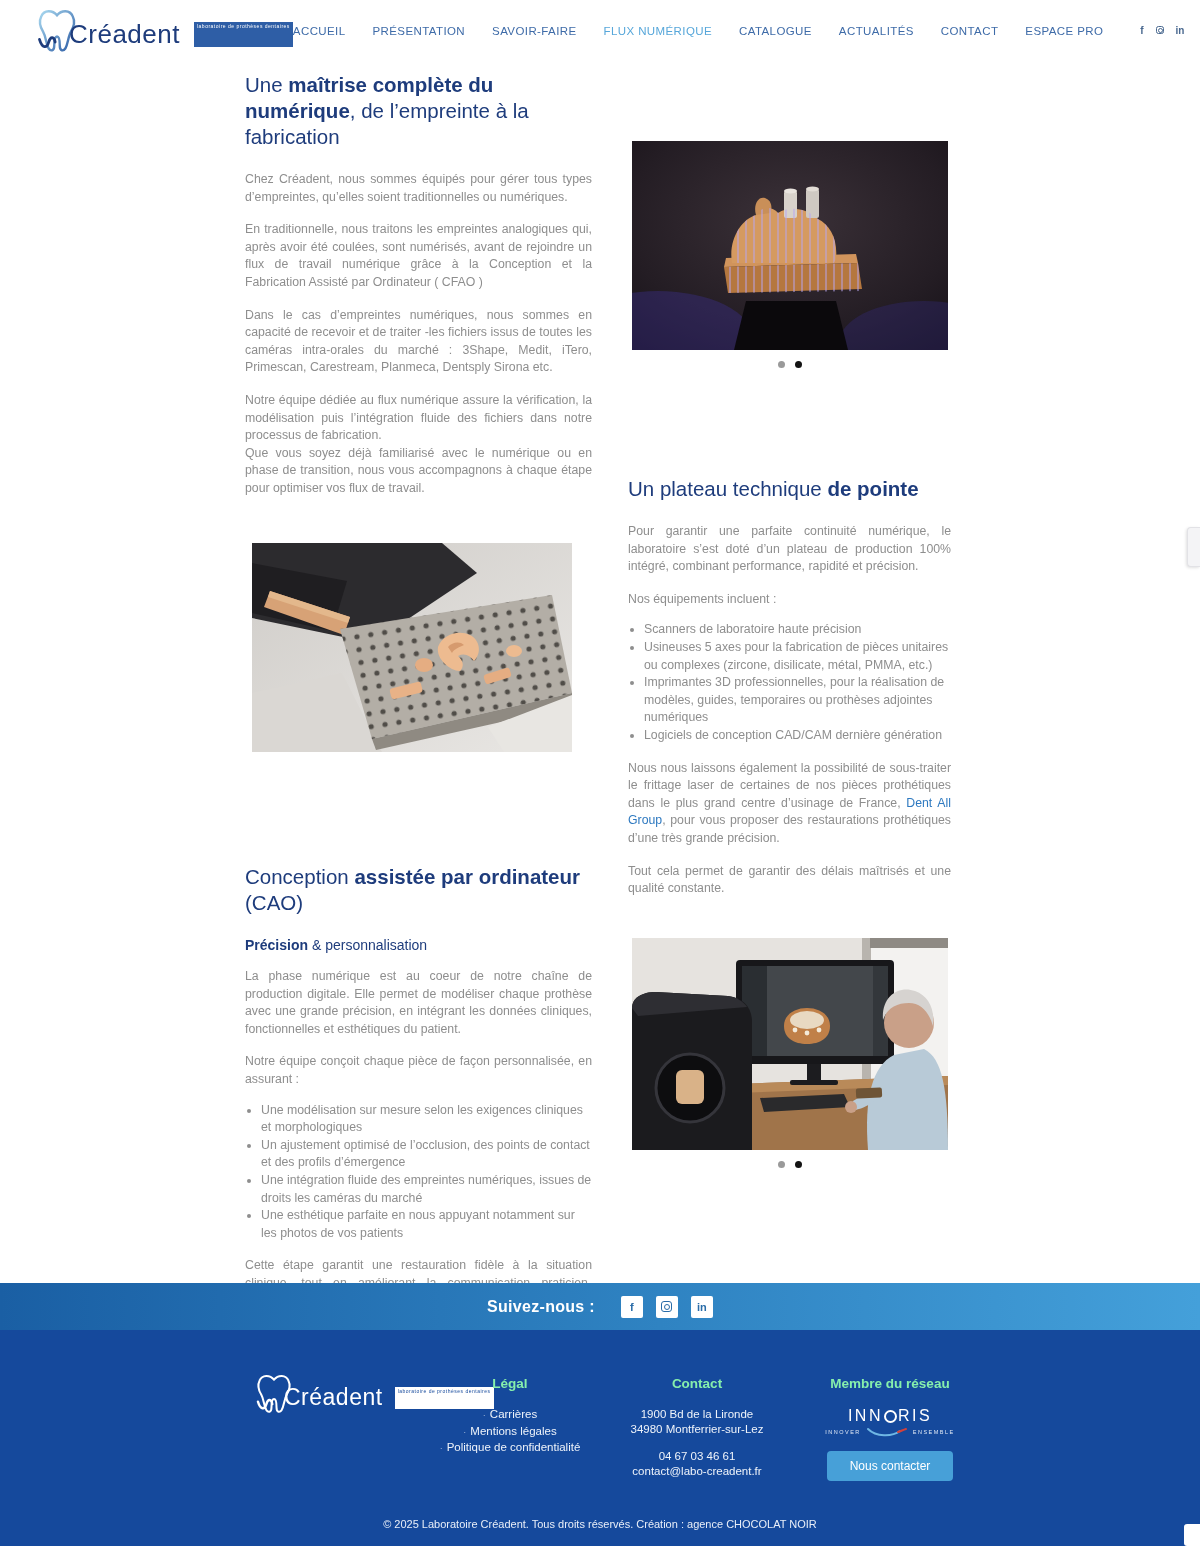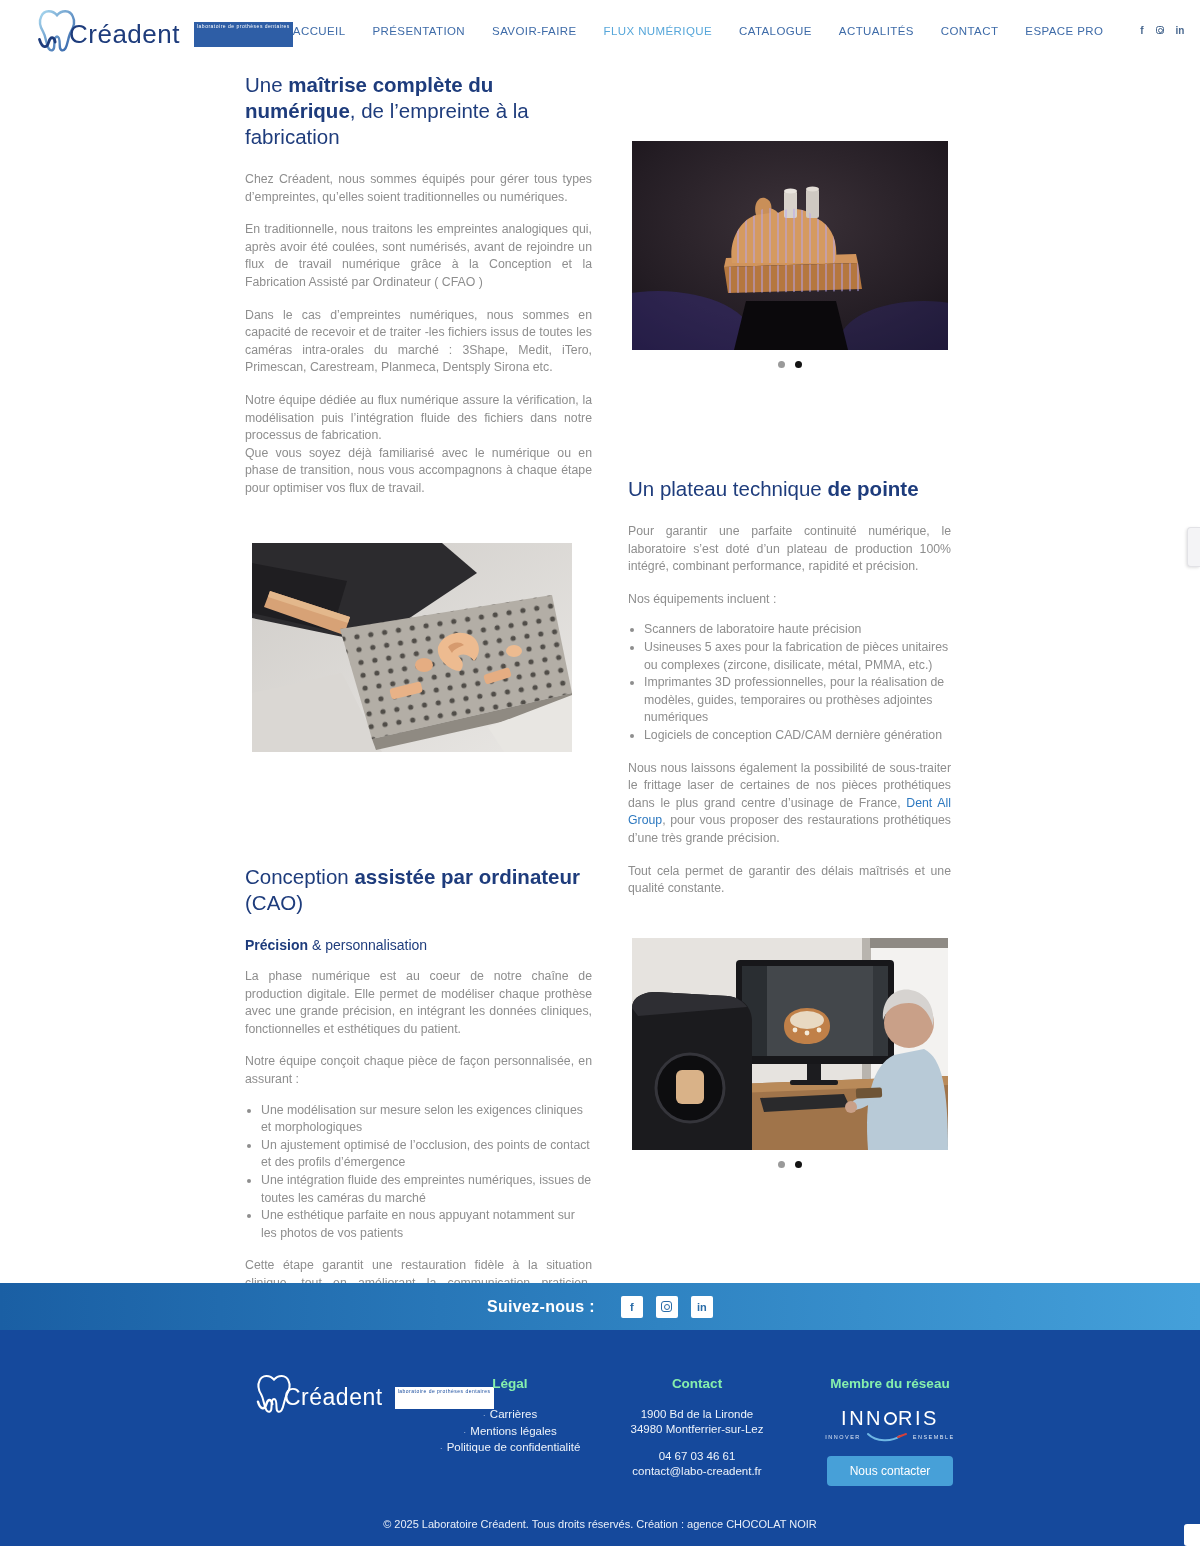--- a/index.html
+++ b/index.html
@@ -68,21 +68,21 @@
   .f-col { position:absolute; top:46px; text-align:center; }
   .f-col h3 { font-size:13.5px; font-weight:700; margin:0 0 16px; color:#86efac; }
   .f-legal { left:415px; width:190px; }
   .f-legal .f-item { display:block; font-size:11.5px; color:#eef3fa; line-height:15.5px; cursor:pointer; text-decoration:none; }
   .f-item .b { color:#9fb6d8; font-size:9px; margin-right:4px; }
   .f-contact { left:618px; width:158px; }
   .f-contact p { font-size:11.5px; line-height:15px; margin:0; color:#eef3fa; }
   .f-contact .gap { height:12px; }
   .f-network { left:806px; width:168px; }
   .innoris { display:flex; flex-direction:column; align-items:center; margin-bottom:14px; }
-  .innoris-main { display:flex; align-items:center; color:#fff; font-size:20px; letter-spacing:2.5px; font-weight:500; }
+  .innoris-main { display:flex; align-items:center; color:#fff; font-size:16px; letter-spacing:2.5px; font-weight:500; }
   .innoris-o { display:inline-block; width:13px; height:13px; border:2px solid #fff; border-radius:50%; margin:0 1px; }
   .innoris-sub { display:flex; align-items:center; gap:5px; margin-top:2px; }
   .innoris-sub span { font-size:5.5px; letter-spacing:1.5px; color:#dfe8f5; }
   .contact-btn { display:inline-block; background:#47a0d8; color:#fff; font-size:12px; padding:8px 23px;
                  border-radius:4px; border:none; cursor:pointer; font-family:inherit; }
   .copyright { position:absolute; bottom:16px; left:0; width:100%; text-align:center; font-size:11px; color:#e8eef8; }
 
   
   .edge-tab { position:absolute; right:0; top:527px; width:13px; height:40px; background:#f4f4f6;
               border:1px solid #e2e2e6; border-right:none; border-radius:4px 0 0 4px;
@@ -216,21 +216,21 @@
   </section>
 
   <section class="s3-text copy">
     <h1><span>Conception </span><b>assistée par ordinateur</b><span> (CAO)</span></h1>
     <h2 class="sub"><b>Précision</b><span> &amp; personnalisation</span></h2>
     <p>La phase numérique est au coeur de notre chaîne de production digitale. Elle permet de modéliser chaque prothèse avec une grande précision, en intégrant les données cliniques, fonctionnelles et esthétiques du patient.</p>
     <p>Notre équipe conçoit chaque pièce de façon personnalisée, en assurant :</p>
     <ul>
       <li>Une modélisation sur mesure selon les exigences cliniques et morphologiques</li>
       <li>Un ajustement optimisé de l’occlusion, des points de contact et des profils d’émergence</li>
-      <li>Une intégration fluide des empreintes numériques, issues de toutes les caméras du marché</li>
+      <li>Une intégration fluide des empreintes numériques, issues de droits les caméras du marché</li>
       <li>Une esthétique parfaite en nous appuyant notamment sur les photos de vos patients</li>
     </ul>
     <p>Cette étape garantit une restauration fidèle à la situation clinique, tout en améliorant la communication praticien-laboratoire grâce à une visualisation claire du projet prothétique.</p>
   </section>
 
   <figure class="media m3">
     <svg viewBox="0 0 316 212" width="316" height="212">
       <rect width="316" height="212" fill="#e6e3df"></rect>
       <rect x="238" width="78" height="212" fill="#f3f2f0"></rect>
       <rect x="230" width="9" height="212" fill="#b8b4ae"></rect>

